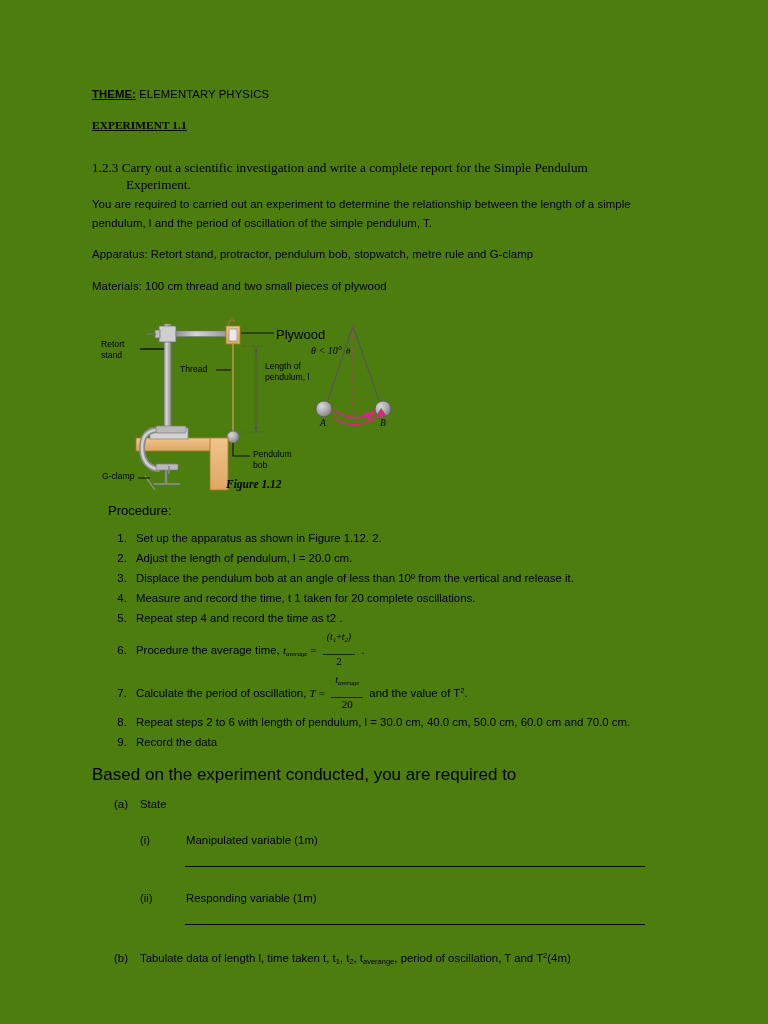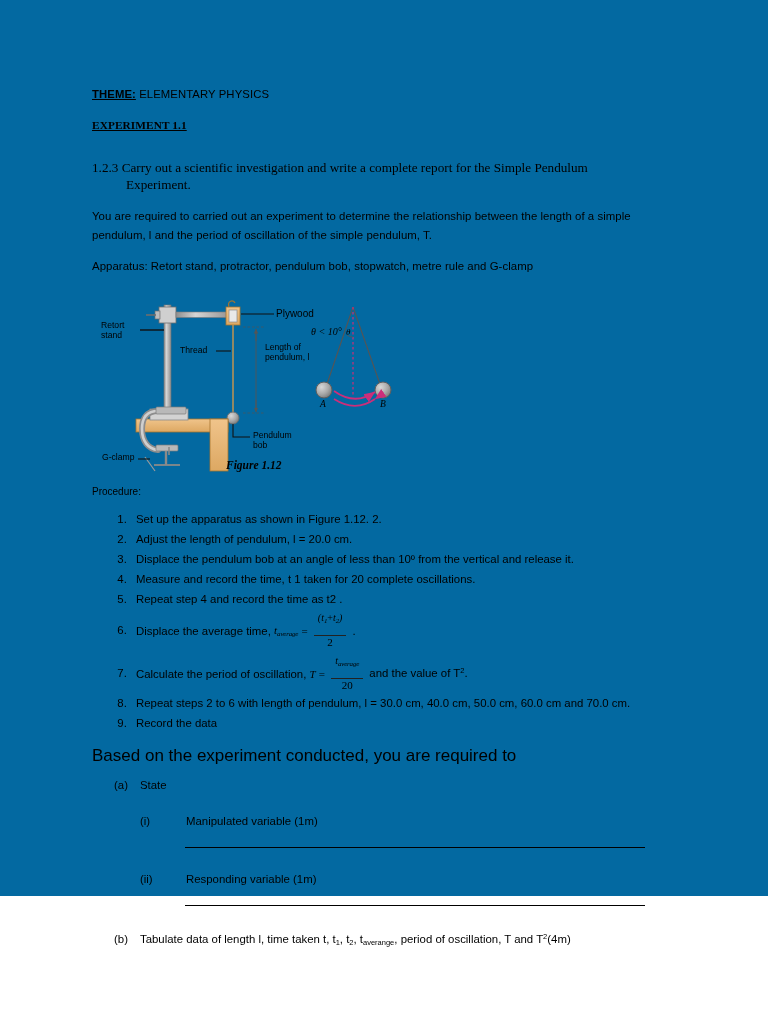--- a/index.html
+++ b/index.html
@@ -12,22 +12,22 @@
     height: 1024px;
     position: relative;
     font-family: "Liberation Sans", sans-serif;
     color: #000000;
     overflow: hidden;
   }
   .page {
     position: absolute;
     left: 0; top: 0;
     width: 768px;
-    height: 896px;
-    background: #0369a1;
+    height: 1024px;
+    background: #4d7c0f;
   }
   .content {
     position: absolute;
     left: 92px;
     top: 86px;
     width: 586px;
   }
 
   
   .hd {
@@ -44,21 +44,21 @@
     font-weight: bold;
     text-decoration: underline;
     display: inline-block;
   }
   .hd-wrap { margin-bottom: 13px; font-family: Liberation Serif, serif; }
 
   .serif-para {
     font-family: "Liberation Serif", serif;
     font-size: 13.2px;
     line-height: 17px;
-    margin-bottom: 14px;
+    margin-bottom: 2px;
   }
   .serif-para .indent {
     display: block;
     padding-left: 34px;
   }
 
   .para {
     font-size: 11.4px;
     line-height: 18.5px;
     margin-bottom: 13px;
@@ -77,23 +77,24 @@
     left: 128px;
     top: 170px;
     font-family: "Liberation Serif", serif;
     font-weight: bold;
     font-style: italic;
     font-size: 11.5px;
   }
 
   
   .proc-label {
-    font-size: 10px;
+    font-size: 13px;
     line-height: 18px;
     margin-bottom: 9px;
+    margin-left: 16px;
   }
   ol.steps {
     margin: 0 0 0 0;
     padding-left: 38px;
     font-size: 11.4px;
     line-height: 19px;
   }
   ol.steps > li {
     margin-bottom: 1px;
     padding-left: 6px;
@@ -187,20 +188,21 @@
     <div class="serif-para">
       <span>1.2.3</span>
       <span>Carry out a scientific investigation and write a complete report for the Simple Pendulum</span>
       <span class="indent">Experiment.</span>
     </div>
 
     <div class="para">You are required to carried out an experiment to determine the relationship between the length of a simple pendulum, l and the period of oscillation of the simple pendulum, T.</div>
 
     <div class="para">Apparatus: Retort stand, protractor, pendulum bob, stopwatch, metre rule and G-clamp</div>
 
+    <div class="para">Materials: 100 cm thread and two small pieces of plywood</div>
 
     <div class="figure">
       <svg width="340" height="190" viewBox="0 0 340 190">
         <defs>
           <radialGradient id="bobgrad" cx="35%" cy="32%" r="72%">
             <stop offset="0%" stop-color="#d8d8d8"></stop>
             <stop offset="60%" stop-color="#a9a9a9"></stop>
             <stop offset="100%" stop-color="#7d7d7d"></stop>
           </radialGradient>
           <linearGradient id="rodgrad" x1="0" y1="0" x2="1" y2="0">
@@ -280,21 +282,21 @@
           <path d="M277,110 C264,119 250,119 236,110" fill="none" stroke="#CC2E7A" stroke-width="1.8" marker-start="url(#arrPink)"></path>
         </g>
       </svg>
 
       
       <div style="position:absolute;left:3px;top:31px;font-size:8.6px;line-height:10.5px;">
         <span>Retort</span><br>
         <span>stand</span>
       </div>
       <div style="position:absolute;left:82px;top:56px;font-size:8.6px;">Thread</div>
-      <div style="position:absolute;left:178px;top:19px;font-size:10px;">Plywood</div>
+      <div style="position:absolute;left:178px;top:19px;font-size:13px;">Plywood</div>
       <div style="position:absolute;left:167px;top:53px;font-size:8.6px;line-height:10.5px;">
         <span>Length of</span><br>
         <span style="font-style:normal;">pendulum, l</span>
       </div>
       <div style="position:absolute;left:155px;top:141px;font-size:8.6px;line-height:10.5px;">
         <span>Pendulum</span><br>
         <span>bob</span>
       </div>
       <div style="position:absolute;left:4px;top:163px;font-size:8.6px;">G-clamp</div>
       <div style="position:absolute;left:213px;top:37px;font-size:10px;font-family:'Liberation Serif',serif;font-style:italic;">θ &lt; 10°</div>
@@ -308,21 +310,21 @@
     <div class="proc-label">Procedure:</div>
 
     <ol class="steps">
       <li><span>Set up the apparatus as shown in Figure 1.12. 2.</span></li>
       <li><span>Adjust the length of pendulum, l = 20.0 cm.</span></li>
       <li><span>Displace the pendulum bob at an angle of less than 10º from the vertical and release it.</span></li>
       <li><span>Measure and record the time, t 1 taken for 20 complete oscillations.</span></li>
       <li><span>Repeat step 4 and record the time as t2 .</span></li>
 
       <li style="margin-top:4px;margin-bottom:4px;">
-        <span>Displace the average time,</span>
+        <span>Procedure the average time,</span>
         <span class="eqline">
           <span class="mathvar"><span>t</span><span class="msub">average</span></span>
           <span class="mathvar" style="font-style:normal;">=</span>
           <span class="frac">
             <span class="num"><span>(</span><span>t</span><span class="msub">1</span><span style="font-style:normal;">+</span><span>t</span><span class="msub">2</span><span>)</span></span>
             <span class="den">2</span>
           </span>
           <span>.</span>
         </span>
       </li>

